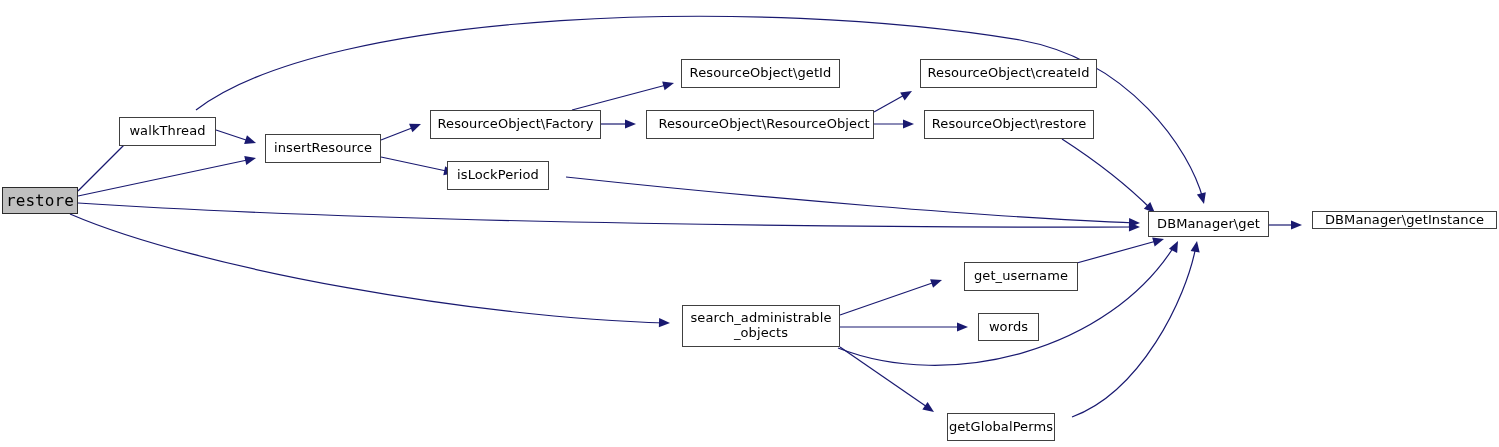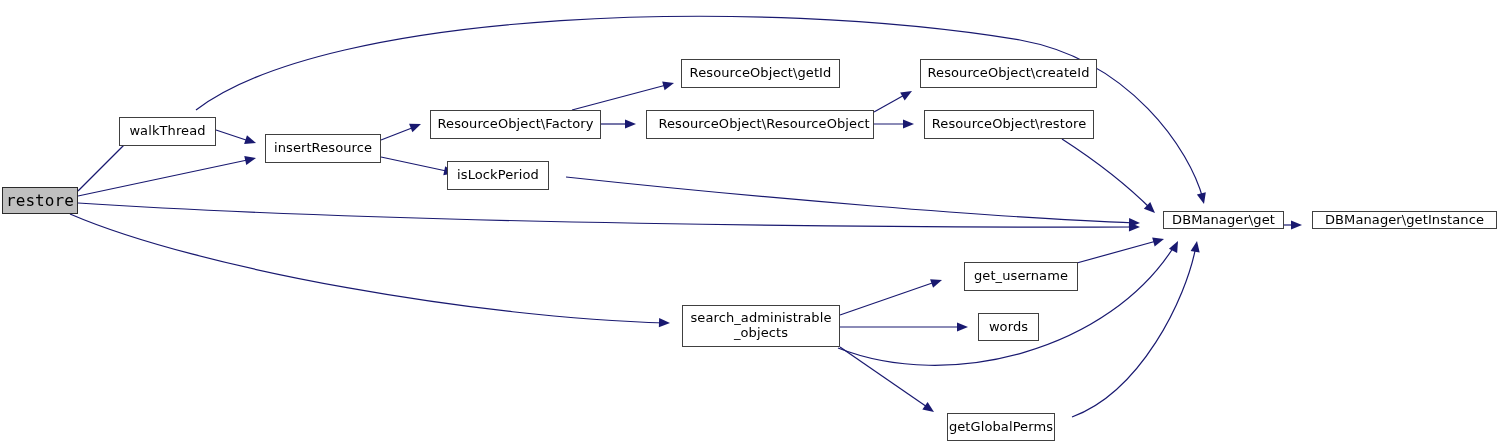--- a/index.html
+++ b/index.html
@@ -96,21 +96,21 @@
   <div id="nodes">
       <div class="node root" style="left: 2px; top: 187px; width: 76px; height: 27px;">restore</div>
       <div class="node" style="left: 119px; top: 117px; width: 97px; height: 29px;">walkThread</div>
       <div class="node" style="left: 265px; top: 134px; width: 116px; height: 29px;">insertResource</div>
       <div class="node" style="left: 430px; top: 110px; width: 171px; height: 29px;">ResourceObject\Factory</div>
       <div class="node" style="left: 447px; top: 161px; width: 102px; height: 29px;">isLockPeriod</div>
       <div class="node" style="left: 681px; top: 59px; width: 159px; height: 29px;">ResourceObject\getId</div>
       <div class="node" style="left: 646px; top: 110px; width: 228px; height: 29px; padding-left: 8px;">ResourceObject\ResourceObject</div>
       <div class="node" style="left: 920px; top: 59px; width: 177px; height: 29px;">ResourceObject\createId</div>
       <div class="node" style="left: 924px; top: 110px; width: 170px; height: 29px;">ResourceObject\restore</div>
-      <div class="node" style="left: 1148px; top: 211px; width: 121px; height: 18px; margin-left: 15px;">DBManager\get</div>
+      <div class="node" style="left: 1148px; top: 211px; width: 121px; height: 26px;">DBManager\get</div>
       <div class="node" style="left: 1312px; top: 211px; width: 185px; height: 18px;">DBManager\getInstance</div>
       <div class="node" style="left: 964px; top: 262px; width: 114px; height: 29px;">get_username</div>
       <div class="node" style="left: 682px; top: 305px; width: 158px; height: 42px;">search_administrable
 _objects</div>
       <div class="node" style="left: 978px; top: 313px; width: 61px; height: 28px;">words</div>
       <div class="node" style="left: 947px; top: 413px; width: 108px; height: 28px;">getGlobalPerms</div>
     </div>
 </div>
 
 </body></html>

